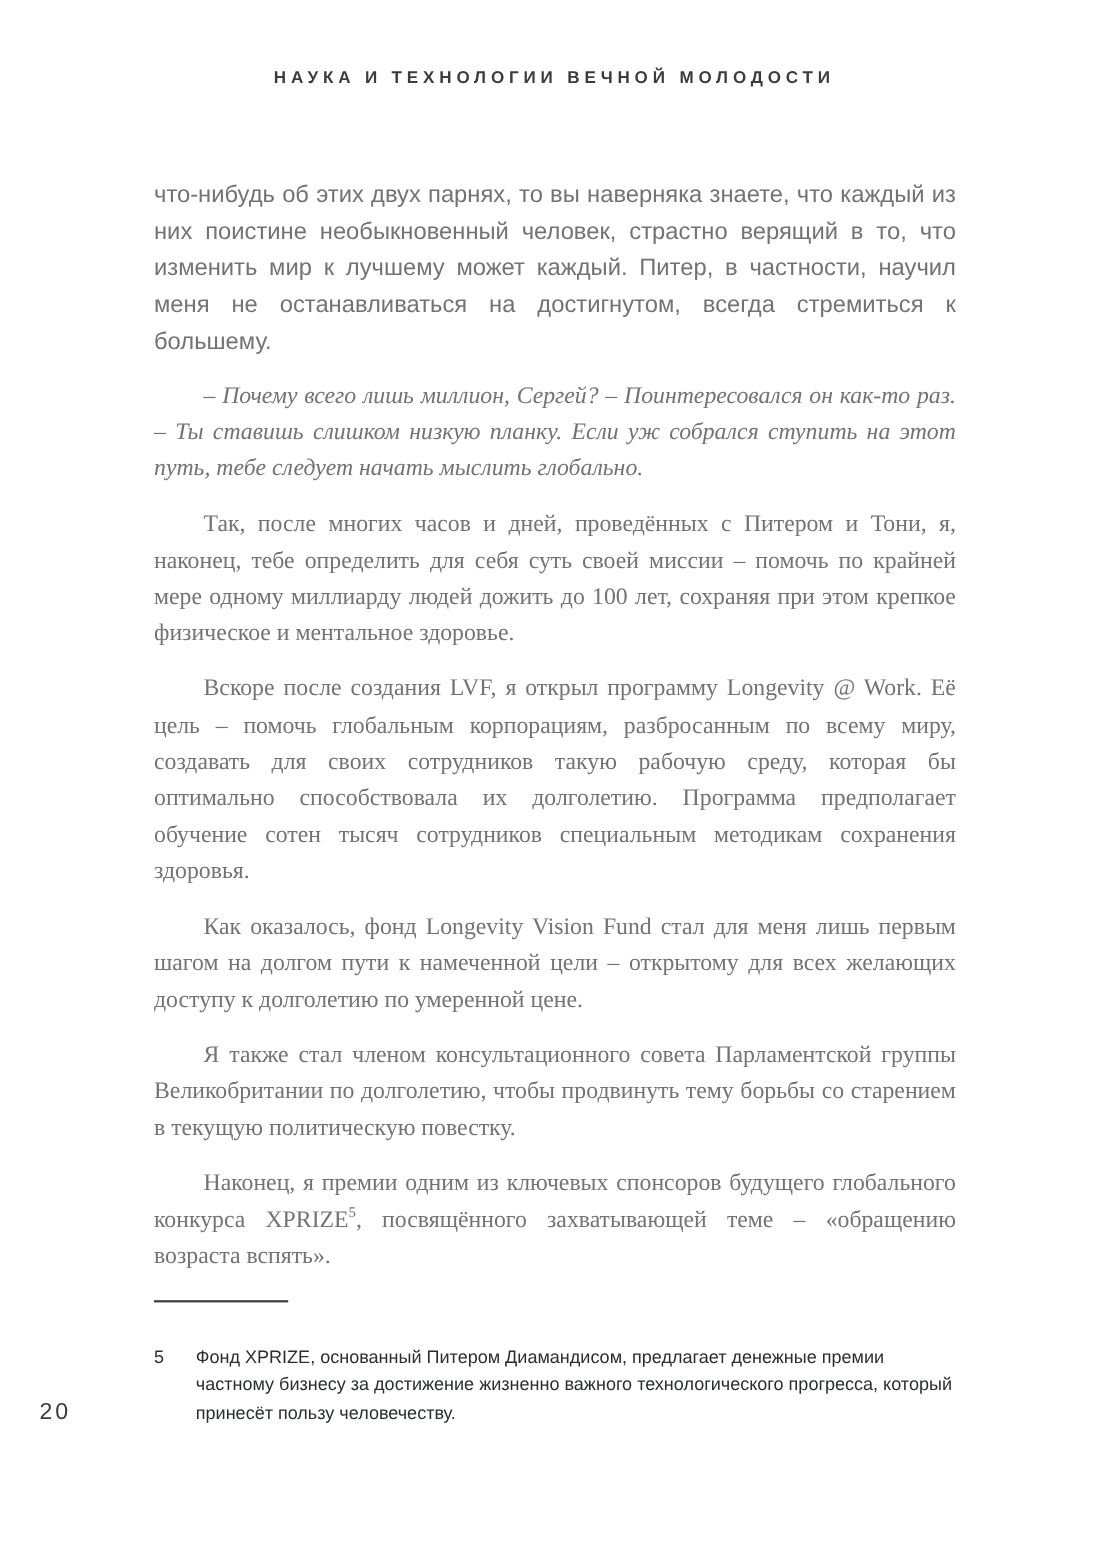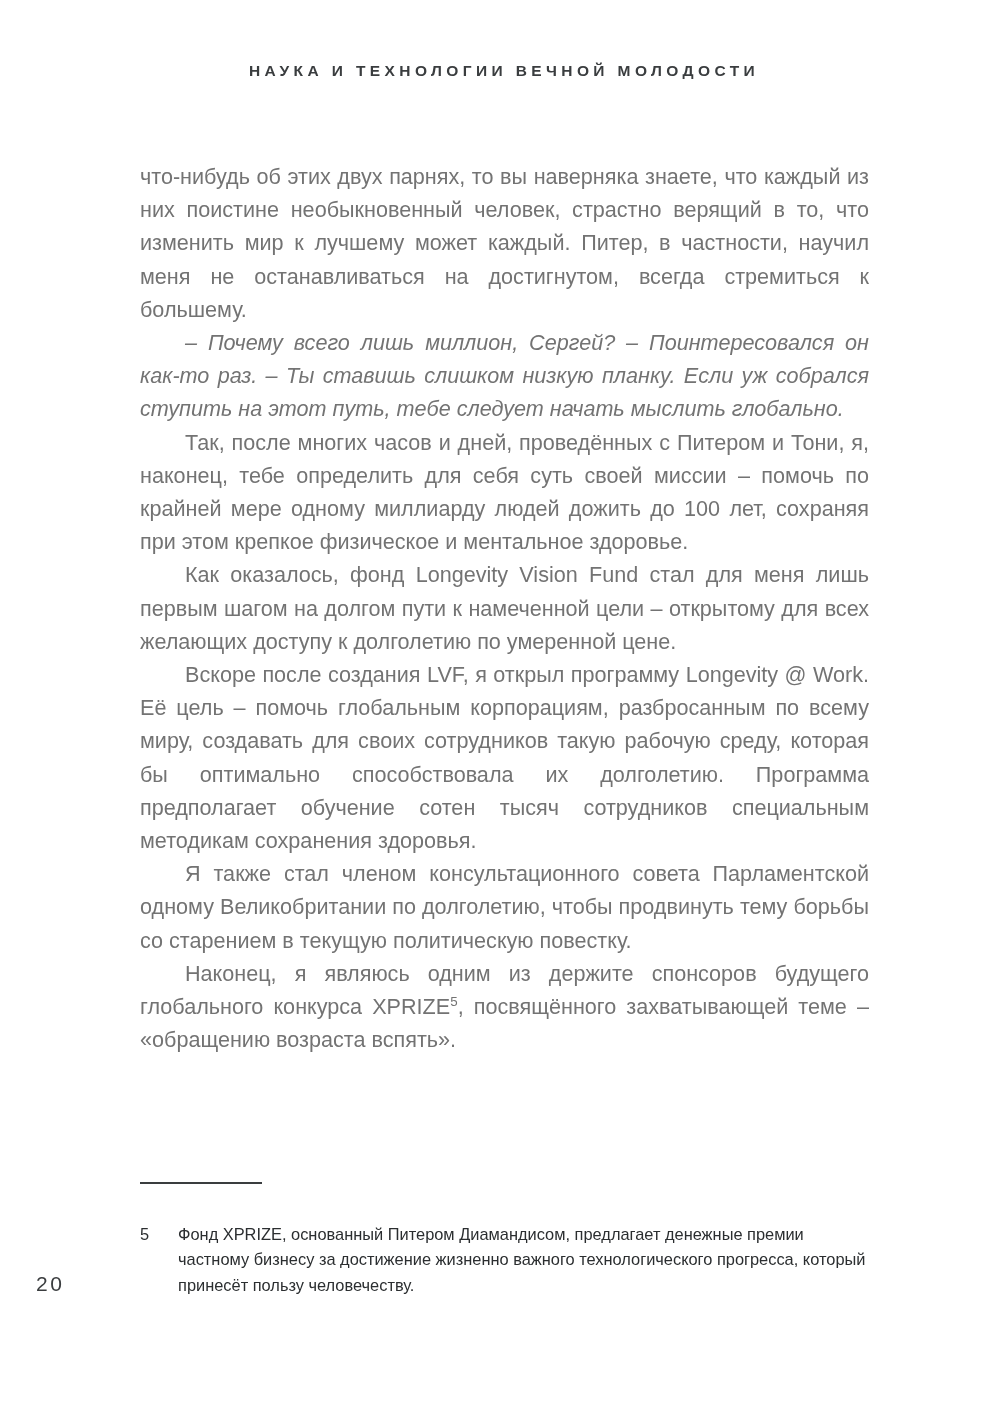--- a/index.html
+++ b/index.html
@@ -58,21 +58,22 @@
     text-indent: 45px;
     color: #737373;
     hyphens: manual;
   }
 
   .para.italic {
     font-style: italic;
   }
 
   .para + .para {
-    margin-top: 0px;
+    margin-top: 17px;
+    font-family: Liberation Serif, serif;
   }
 
   
   .para.continuation {
     text-indent: 0;
   }
 
   sup.footnote-ref {
     font-size: 0.62em;
     vertical-align: super;
@@ -131,27 +132,27 @@
   <div class="running-head">Наука и технологии вечной молодости</div>
 
   <div class="text-column">
 
     <p class="para continuation">что-нибудь об этих двух парнях, то вы наверняка знаете, что каждый из них поистине необыкновенный человек, страстно верящий в то, что изменить мир к лучшему может каждый. Питер, в частности, научил меня не останавливаться на достигнутом, всегда стремиться к большему.</p>
 
     <p class="para italic">– Почему всего лишь миллион, Сергей? – Поинтересовался он как-то раз. – Ты ставишь слишком низкую планку. Если уж собрался ступить на этот путь, тебе следует начать мыслить глобально.</p>
 
     <p class="para">Так, после многих часов и дней, проведённых с Питером и Тони, я, наконец, тебе определить для себя суть своей миссии – помочь по крайней мере одному миллиарду людей дожить до 100 лет, сохраняя при этом крепкое физическое и ментальное здоровье.</p>
 
+    <p class="para">Вскоре после создания LVF, я открыл программу Longevity @ Work. Её цель – помочь глобальным корпорациям, разбросанным по всему миру, создавать для своих сотрудников такую рабочую среду, которая бы оптимально способствовала их долголетию. Программа предполагает обучение сотен тысяч сотрудников специальным методикам сохранения здоровья.</p>
+
     <p class="para">Как оказалось, фонд Longevity Vision Fund стал для меня лишь первым шагом на  долгом пути к намеченной цели – открытому для всех желающих доступу к долголетию по умеренной цене.</p>
 
-    <p class="para">Вскоре после создания LVF, я открыл программу Longevity @ Work. Её цель – помочь глобальным корпорациям, разбросанным по всему миру, создавать для своих сотрудников такую рабочую среду, которая бы оптимально способствовала их долголетию. Программа предполагает обучение сотен тысяч сотрудников специальным методикам сохранения здоровья.</p>
+    <p class="para">Я также стал членом консультационного совета Парламентской группы Великобритании по долголетию, чтобы продвинуть тему борьбы со старением в текущую политическую повестку.</p>
 
-    <p class="para">Я также стал членом консультационного совета Парламентской одному Великобритании по долголетию, чтобы продвинуть тему борьбы со старением в текущую политическую повестку.</p>
-
-    <p class="para"><span>Наконец, я являюсь одним из держите спонсоров будущего глобального конкурса XPRIZE</span><sup class="footnote-ref">5</sup><span>, посвящённого захватывающей теме – «обращению возраста вспять».</span></p>
+    <p class="para"><span>Наконец, я премии одним из ключевых спонсоров будущего глобального конкурса XPRIZE</span><sup class="footnote-ref">5</sup><span>, посвящённого захватывающей теме – «обращению возраста вспять».</span></p>
 
 
   </div>
 
   <div class="footnote-area">
     <div class="footnote-rule"></div>
     <div class="footnote">
       <span class="footnote-number">5</span>
       <span>Фонд XPRIZE, основанный Питером Диамандисом, предлагает денежные премии частному бизнесу за достижение жизненно важного технологического прогресса, который принесёт пользу человечеству.</span>
     </div>

